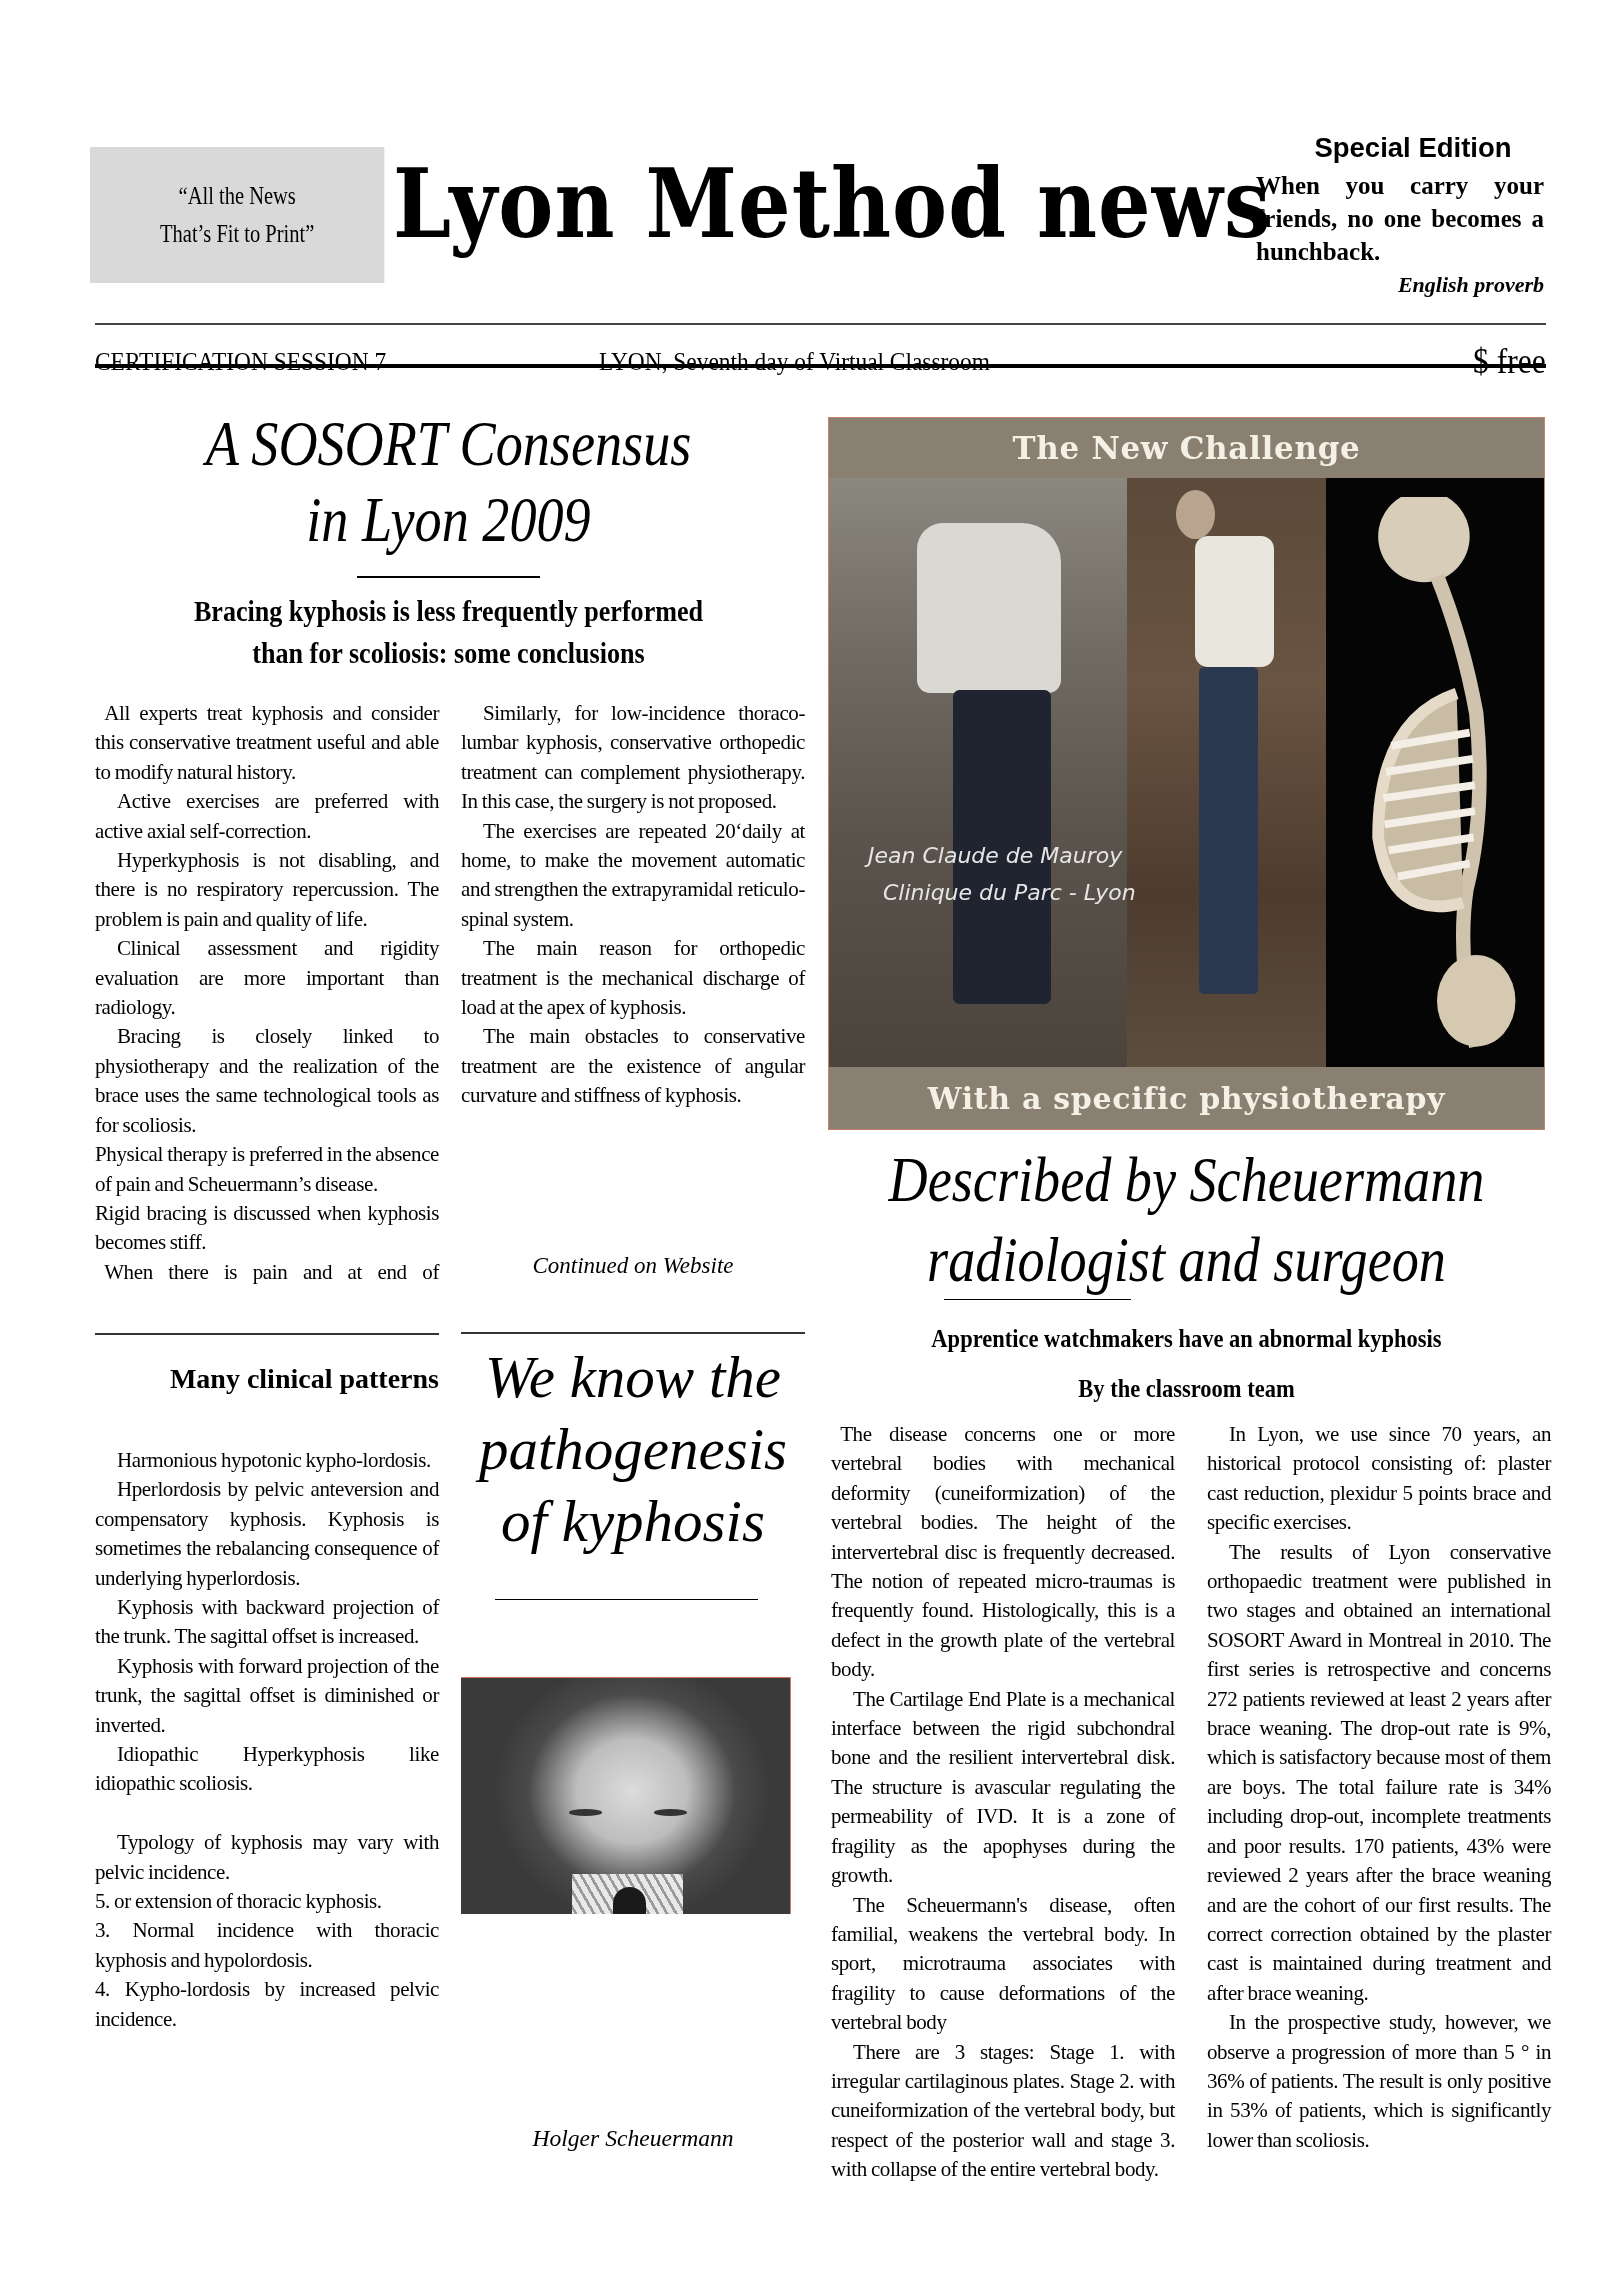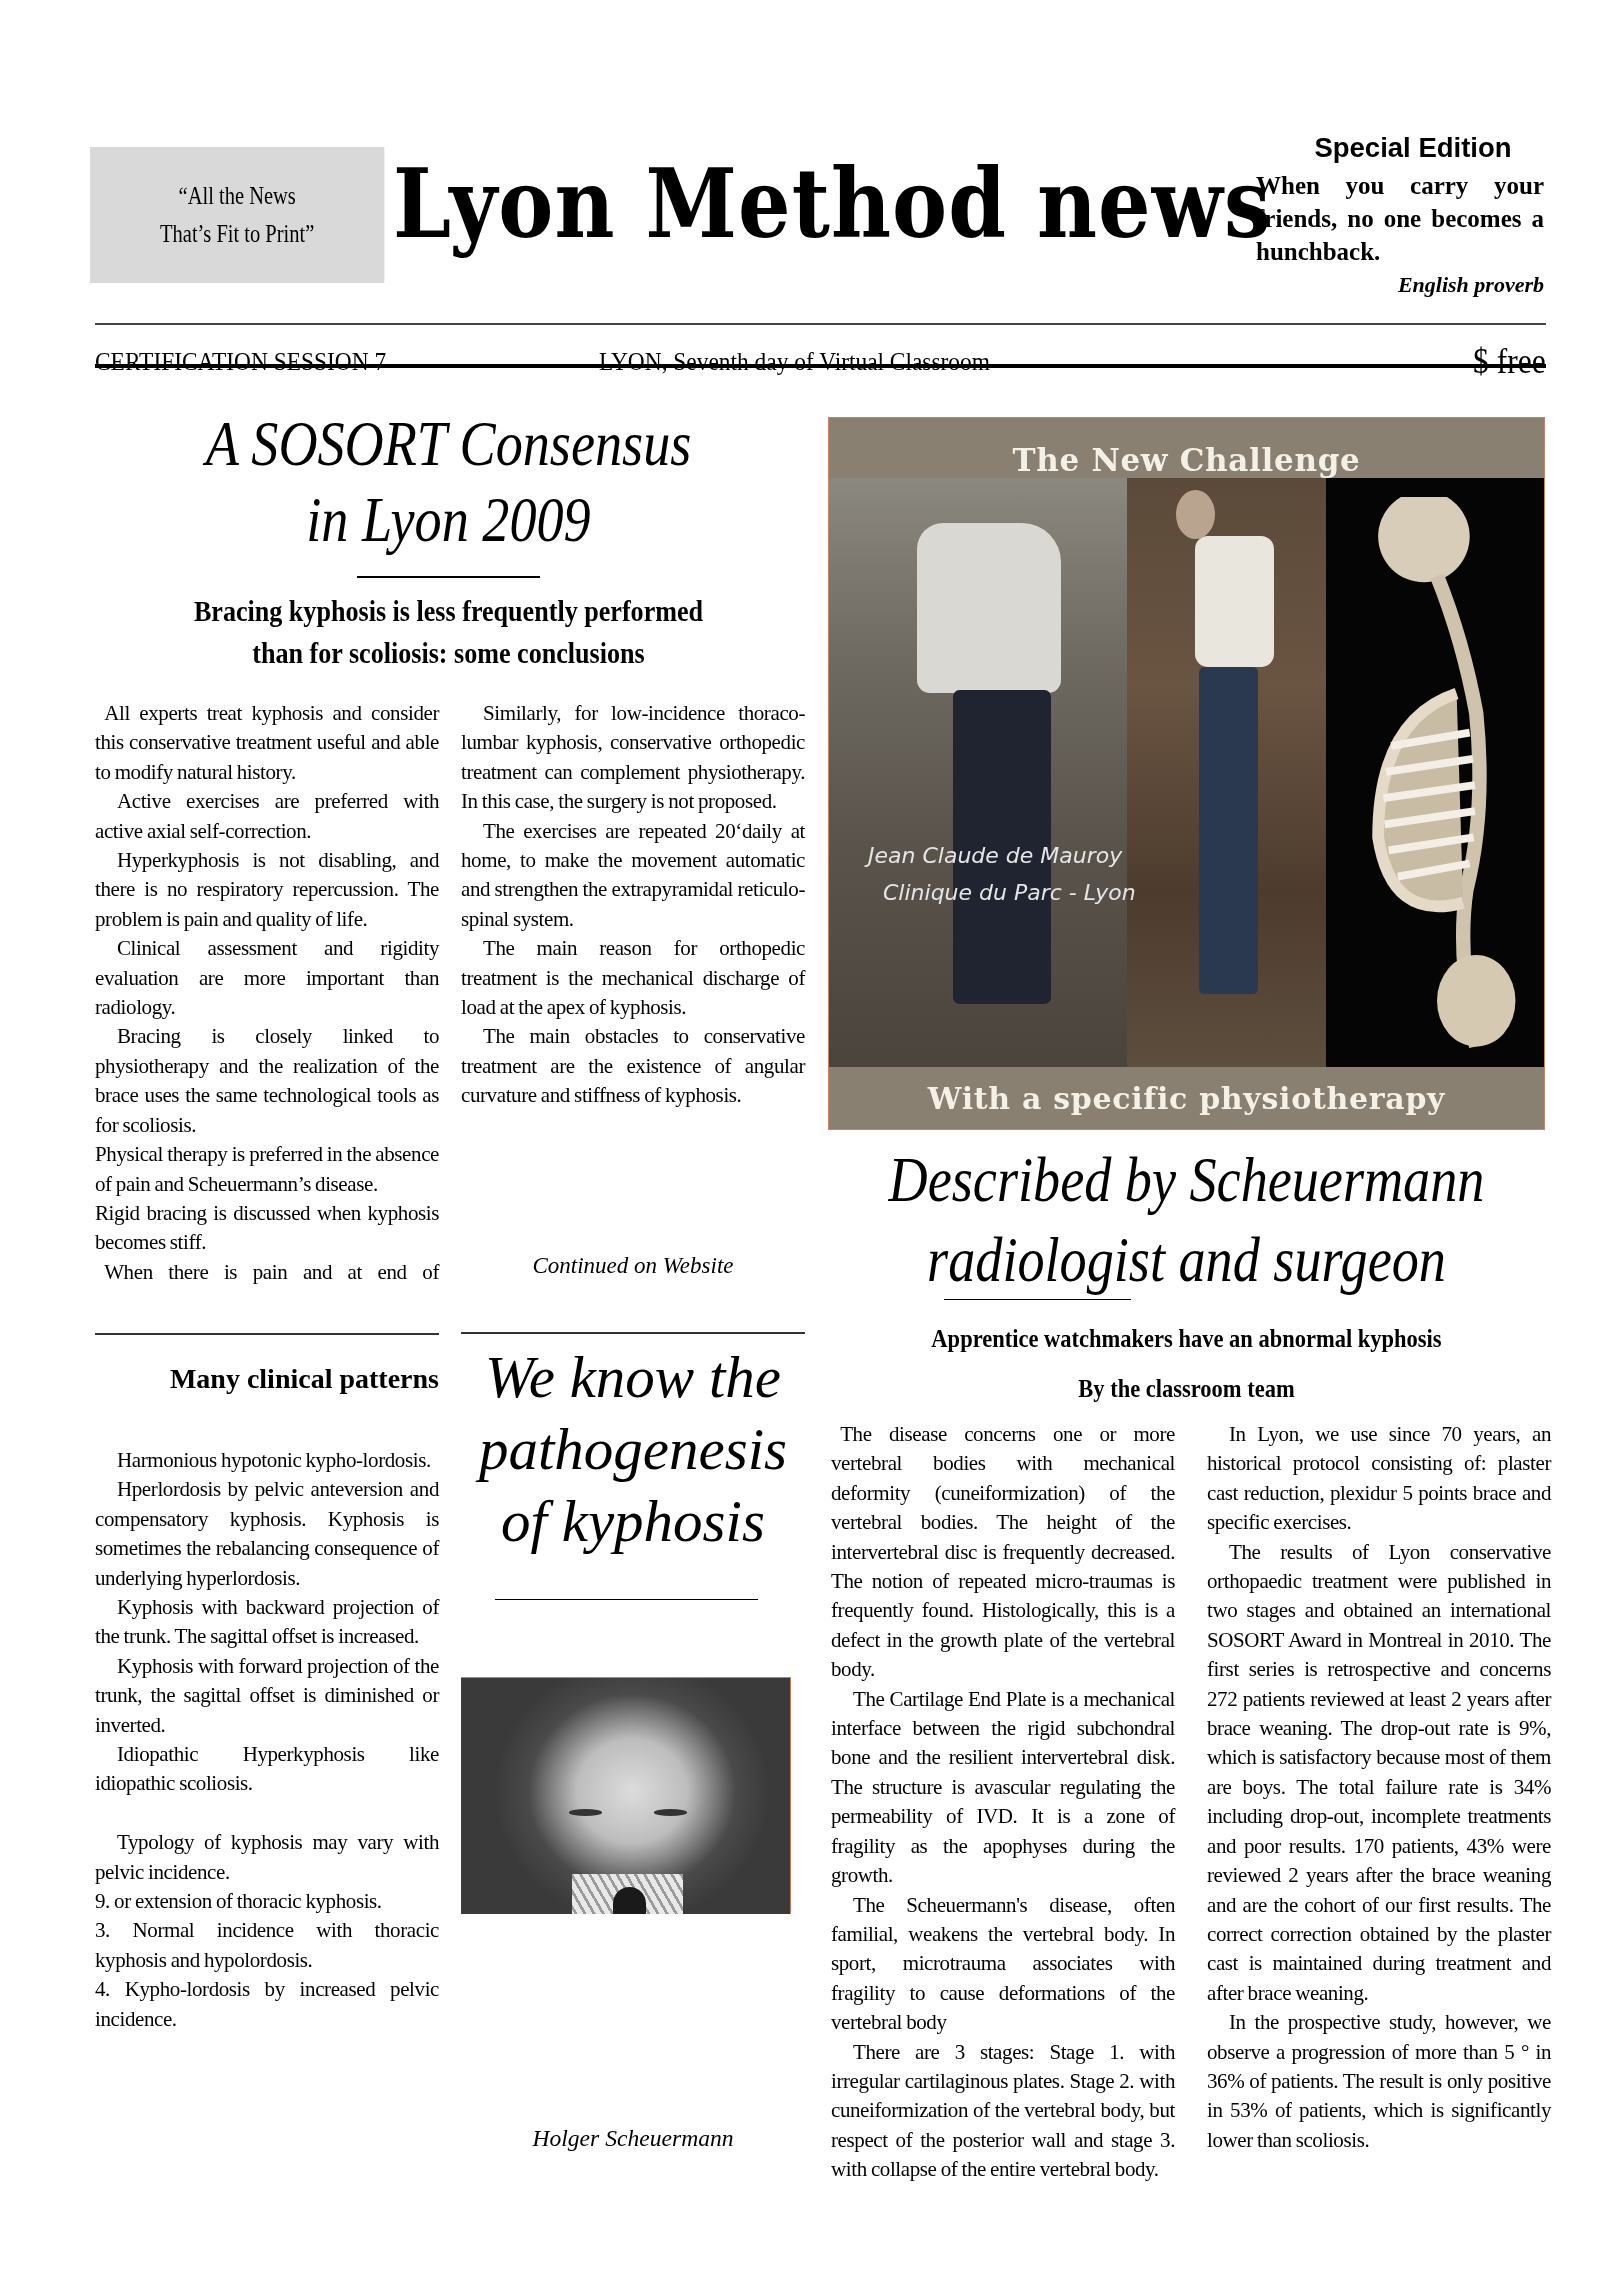--- a/index.html
+++ b/index.html
@@ -41,21 +41,21 @@
     
     .c1 { left: 95px; width: 344px; }
     .c2 { left: 461px; width: 344px; }
     .c3 { left: 831px; width: 344px; }
     .c4 { left: 1207px; width: 344px; }
 
     .section-bold { font-weight: bold; text-align: right; font-size: 28px; line-height: 33px; }
 
     
     .promo { left: 828px; top: 417px; width: 717px; height: 713px; background: #7e7366; border: 1.3px solid #c9836a; overflow: hidden; }
-    .promo .band-top { position: absolute; left: 0; top: 0; width: 100%; height: 60px; background: #8a8072; display: flex; align-items: flex-end; justify-content: center; }
+    .promo .band-top { position: absolute; left: 0; top: 0; width: 100%; height: 60px; background: #8a8072; display: flex; align-items: center; justify-content: center; }
     .promo .band-bottom { position: absolute; left: 0; bottom: 0; width: 100%; height: 62px; background: #8a8072; display: flex; align-items: center; justify-content: center; }
     .gothic-white { color: #f4f0e6; font-family: "DejaVu Serif", serif; font-weight: bold; font-size: 31px; letter-spacing: 0.7px; white-space: nowrap; }
     .promo .photo-left { position: absolute; left: 0; top: 60px; width: 298px; height: 592px; background: linear-gradient(180deg, #8b8880 0%, #6f6a62 30%, #5a544c 60%, #4a443d 100%); }
     .promo .photo-mid { position: absolute; left: 298px; top: 60px; width: 200px; height: 592px; background: linear-gradient(180deg, #5b4a3a 0%, #6a5442 35%, #4d3c2e 70%, #5e4e3e 100%); }
     .promo .photo-right { position: absolute; left: 497px; top: 60px; width: 219px; height: 592px; background: #050505; }
     .promo .shirt-l { position: absolute; left: 88px; top: 105px; width: 144px; height: 170px; background: #dad8d2; border-radius: 26px 39px 13px 13px; }
     .promo .pants-l { position: absolute; left: 124px; top: 272px; width: 98px; height: 314px; background: #1f2430; border-radius: 6.5px; }
     .promo .shirt-m { position: absolute; left: 366px; top: 118px; width: 79px; height: 131px; background: #e9e6de; border-radius: 13px; }
     .promo .pants-m { position: absolute; left: 370px; top: 249px; width: 59px; height: 327px; background: #2a3950; border-radius: 5.2px; }
     .promo .head-m { position: absolute; left: 347px; top: 72px; width: 39px; height: 49px; background: #b9a58f; border-radius: 50%; }
@@ -161,21 +161,21 @@
 
 <div class="abs" style="left:95px; top:1333px; width:344px; height:2px; background:#333;"></div>
 <div class="abs section-bold c1" style="top:1362px;">Many clinical patterns</div>
 <div class="abs col c1" style="top:1446px;">
   <p class="ind">Harmonious hypotonic kypho-lordosis.</p>
   <p class="ind">Hperlordosis by pelvic anteversion and compensatory kyphosis. Kyphosis is sometimes the rebalancing consequence of underlying hyperlordosis.</p>
   <p class="ind">Kyphosis with backward projection of the trunk. The sagittal offset is increased.</p>
   <p class="ind">Kyphosis with forward projection of the trunk, the sagittal offset is diminished or inverted.</p>
   <p class="ind">Idiopathic Hyperkyphosis like idiopathic scoliosis.</p>
   <p class="ind gap">Typology of kyphosis may vary with pelvic incidence.</p>
-  <p>9. or extension of thoracic kyphosis.</p>
+  <p>5. or extension of thoracic kyphosis.</p>
   <p>3. Normal incidence with thoracic kyphosis and hypolordosis.</p>
   <p>4. Kypho-lordosis by increased pelvic incidence.</p>
 </div>
 
 <div class="abs" style="left:461px; top:1332px; width:344px; height:2px; background:#333;"></div>
 <div class="abs headline-italic" style="left:461px; top:1341px; width:344px; font-size:59px; line-height:72px;">
   <div>We know the</div>
   <div>pathogenesis</div>
   <div>of kyphosis</div>
 </div>

